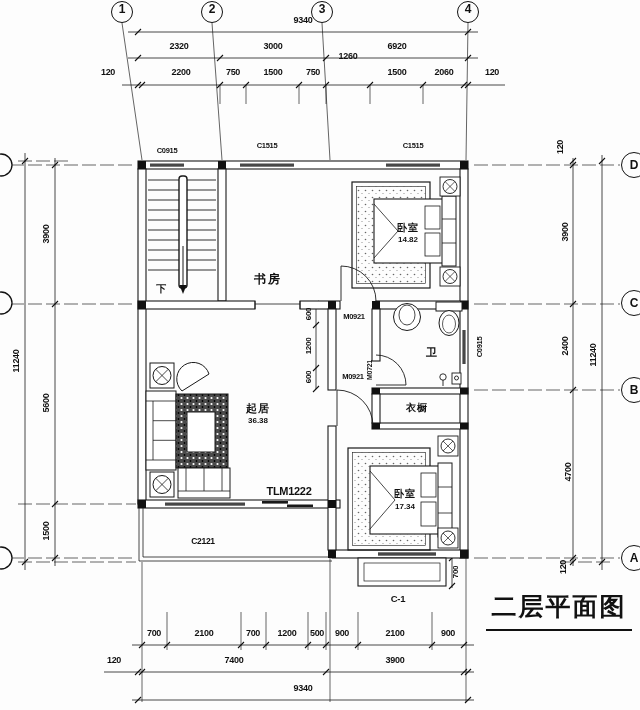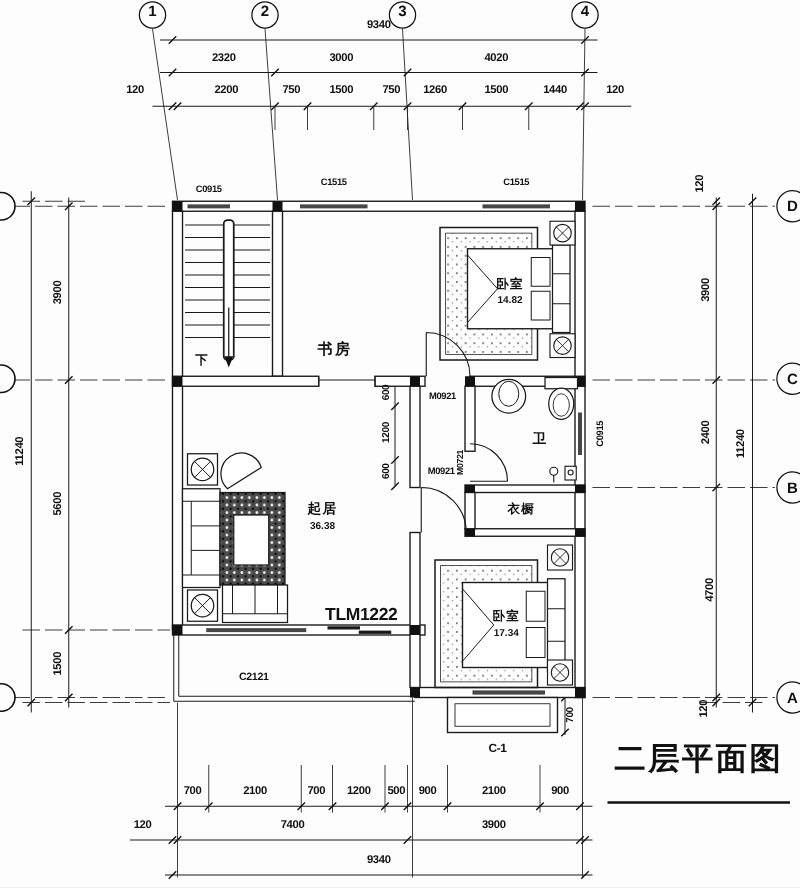--- a/index.html
+++ b/index.html
@@ -21,21 +21,21 @@
   .sm{font-size:7.5px;}
   .gcirc{
     position:absolute;width:22px;height:22px;border:1.4px solid #111;border-radius:50%;
     text-align:center;line-height:20px;font:bold 12px "Liberation Sans",sans-serif;
     background:#fdfdfd;box-sizing:border-box;color:#111;
   }
   .gcirc-r{width:26px;height:26px;line-height:24px;}
   #title-block{
     position:absolute;left:486px;top:590px;width:146px;text-align:center;
     font:bold 25px "Liberation Sans",sans-serif;letter-spacing:2px;color:#111;
-    border-bottom:2.5px solid #111;padding-bottom:18px;
+    border-bottom:2.5px solid #111;padding-bottom:6px;
   }
 </style>
 </head>
 <body>
 
 <div id="canvas">
 
   <svg id="plan-svg" width="640" height="710" viewBox="0 0 640 710">
     <defs>
       <pattern id="spat" width="7" height="7" patternUnits="userSpaceOnUse">
@@ -250,29 +250,29 @@
   <div class="gcirc" style="left:457px;top:1px;">4</div>
 
   <div class="gcirc gcirc-r" style="left:621px;top:152px;">D</div>
   <div class="gcirc gcirc-r" style="left:621px;top:290px;">C</div>
   <div class="gcirc gcirc-r" style="left:621px;top:377px;">B</div>
   <div class="gcirc gcirc-r" style="left:621px;top:545px;">A</div>
 
   <span class="lb" style="left:303px;top:20px;">9340</span>
   <span class="lb" style="left:179px;top:46px;">2320</span>
   <span class="lb" style="left:273px;top:46px;">3000</span>
-  <span class="lb" style="left:397px;top:46px;">4020</span>
+  <span class="lb" style="left:397px;top:46px;">6920</span>
   <span class="lb" style="left:108px;top:72px;">120</span>
   <span class="lb" style="left:181px;top:72px;">2200</span>
   <span class="lb" style="left:233px;top:72px;">750</span>
   <span class="lb" style="left:273px;top:72px;">1500</span>
   <span class="lb" style="left:313px;top:72px;">750</span>
-  <span class="lb" style="left:348px;top:72px;">1260</span>
+  <span class="lb" style="left:348px;top:56px;">1260</span>
   <span class="lb" style="left:397px;top:72px;">1500</span>
-  <span class="lb" style="left:444px;top:72px;">1440</span>
+  <span class="lb" style="left:444px;top:72px;">2060</span>
   <span class="lb" style="left:492px;top:72px;">120</span>
 
   <span class="lb" style="left:154px;top:633px;">700</span>
   <span class="lb" style="left:204px;top:633px;">2100</span>
   <span class="lb" style="left:253px;top:633px;">700</span>
   <span class="lb" style="left:287px;top:633px;">1200</span>
   <span class="lb" style="left:317px;top:633px;">500</span>
   <span class="lb" style="left:342px;top:633px;">900</span>
   <span class="lb" style="left:395px;top:633px;">2100</span>
   <span class="lb" style="left:448px;top:633px;">900</span>
@@ -296,21 +296,21 @@
   <span class="lb vlb" style="left:309px;top:314px;font-size:8px;">600</span>
   <span class="lb vlb" style="left:309px;top:346px;font-size:8px;">1200</span>
   <span class="lb vlb" style="left:309px;top:377px;font-size:8px;">600</span>
   <span class="lb vlb" style="left:456px;top:572px;font-size:8px;">700</span>
 
   <span class="lb sm" style="left:167px;top:151px;">C0915</span>
   <span class="lb sm" style="left:267px;top:146px;">C1515</span>
   <span class="lb sm" style="left:413px;top:146px;">C1515</span>
   <span class="lb sm vlb" style="left:480px;top:347px;">C0915</span>
   <span class="lb" style="left:203px;top:521px;font-size:8.5px;margin-top:20px;">C2121</span>
-  <span class="lb" style="left:289px;top:491px;font-size:14px;">TLM1222</span>
+  <span class="lb" style="left:289px;top:491px;font-size:11px;">TLM1222</span>
   <span class="lb" style="left:398px;top:599px;font-size:9.5px;">C-1</span>
   <span class="lb sm" style="left:354px;top:317px;">M0921</span>
   <span class="lb sm" style="left:353px;top:377px;">M0921</span>
   <span class="lb sm vlb" style="left:369px;top:370px;font-size:7px;">M0721</span>
 
   <span class="lb rm-big" style="left:268px;top:235px;">书房</span>
   <span class="lb rm" style="left:408px;top:228px;font-size:10px;">卧室</span>
   <span class="lb area" style="left:408px;top:240px;">14.82</span>
   <span class="lb rm" style="left:432px;top:352px;">卫</span>
   <span class="lb rm" style="left:417px;top:408px;font-size:10px;">衣橱</span>

